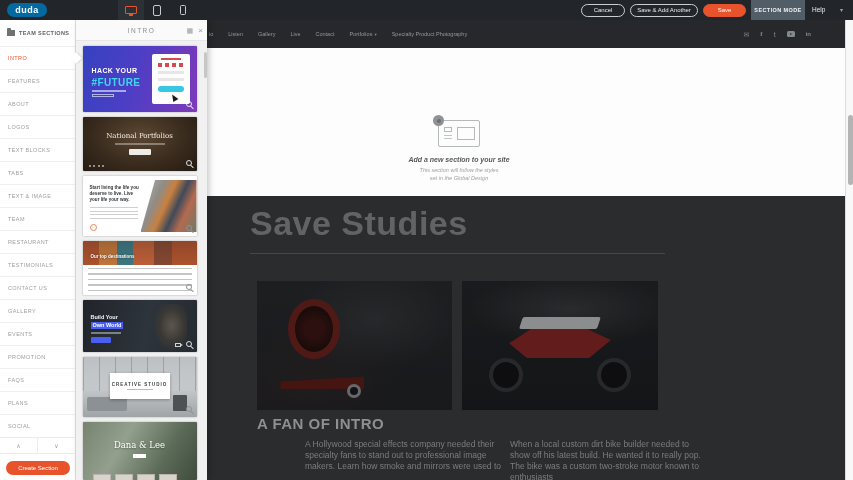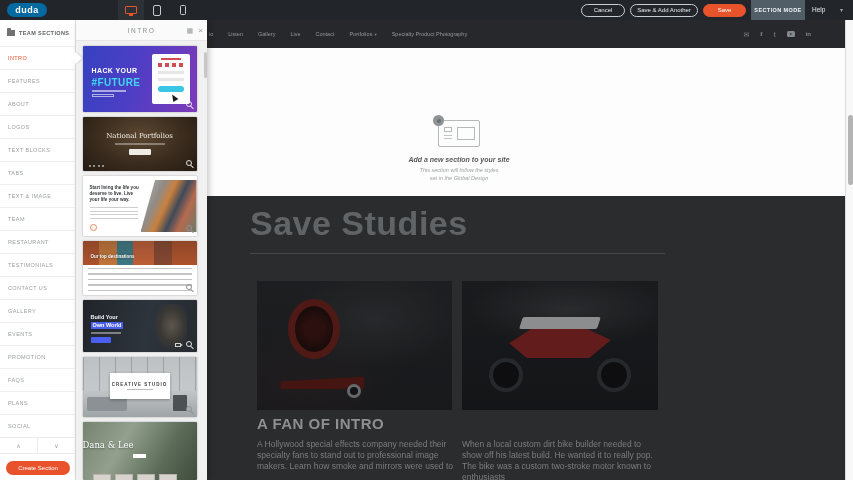--- a/index.html
+++ b/index.html
@@ -134,21 +134,21 @@
                         linear-gradient(rgba(160,166,170,.5),rgba(205,210,212,.2)); }
   .t6 .sofa { position:absolute; left:4px; bottom:6px; width:40px; height:14px; background:#8b9194; border-radius:2px; }
   .t6 .chair { position:absolute; right:10px; bottom:6px; width:14px; height:16px; background:#4c5154; border-radius:1px; }
   .t6 .card { position:absolute; left:27px; top:16px; width:60px; height:26px; background:#fff;
               box-shadow:0 1px 3px rgba(0,0,0,.3); text-align:center; }
   .t6 .card .cap { margin-top:9px; font-size:4.5px; letter-spacing:1px; color:#3c3e40; font-weight:bold; }
   .t6 .card .sub { margin:2px auto 0 auto; width:26px; height:1.2px; background:#bbb; }
 
   
   .t7 { height:58px; background:linear-gradient(120deg,#75836f 0%,#93a08e 35%,#5c6a58 70%,#3f4c3e 100%); }
-  .t7 .title { position:absolute; left:0; right:0; top:18px; text-align:left; color:#fff;
+  .t7 .title { position:absolute; left:0; right:0; top:18px; text-align:center; color:#fff;
                font-family:"DejaVu Serif", serif; font-size:8.5px; text-shadow:0 1px 2px rgba(0,0,0,.4); }
   .t7 .btn { position:absolute; left:50px; top:32px; width:13px; height:4px; background:#fff; }
   .t7 .strip { position:absolute; left:10px; bottom:-4px; display:flex; gap:4px; }
   .t7 .strip i { width:18px; height:10px; background:#d8d4cd; border:1px solid #b9b5ae; }
 
   
   .canvas { position:absolute; left:76px; top:20px; right:8px; bottom:0; background:#fdfdfd; z-index:5; overflow:hidden; }
   .site-nav { position:absolute; left:0; right:0; top:0; height:28px; background:#26282b; }
   .nav-items { position:absolute; left:133px; top:0; height:28px; display:flex; align-items:center; gap:15px;
                font-size:5.5px; color:#94979a; white-space:nowrap; }
@@ -196,21 +196,21 @@
   .bk-wheel { position:absolute; bottom:14%; width:34px; height:34px; border-radius:50%;
               background:#101114; border:4px solid #33363a; }
   .bk-w1 { left:14%; } .bk-w2 { right:14%; }
   .bk-body { position:absolute; left:24%; top:34%; width:52%; height:26%; background:#872521;
              clip-path:polygon(0 55%, 28% 0, 75% 10%, 100% 45%, 78% 100%, 18% 100%); }
   .bk-seat { position:absolute; left:30%; top:28%; width:40%; height:9%; background:#c3c6c8;
              transform:skewX(-18deg); border-radius:2px; }
   .bk-dim { position:absolute; inset:0; background:rgba(10,10,12,.30); }
   .cs-title { position:absolute; top:219px; font-size:15px; font-weight:bold; color:#8d9092; letter-spacing:.5px; }
   .cs-title.one { left:181px; } .cs-title.two { left:386px; }
-  .cs-body { position:absolute; top:243px; width:197px; font-size:8.5px; line-height:11px; color:#7a7d7f; }
+  .cs-body { position:absolute; top:243px; width:197px; font-size:8.5px; line-height:11px; color:#7a7d7f;margin-left:48px; }
   .cs-body.one { left:181px; } .cs-body.two { left:386px; }
 
   
   .scrollbar { position:absolute; right:0; top:20px; bottom:0; width:8px; background:#f8f8f8;
                border-left:1px solid #dcdcdc; z-index:30; }
   .scroll-thumb { position:absolute; left:1.5px; top:95px; width:5px; height:70px; background:#b4b4b4; border-radius:3px; }
 </style>
 </head>
 <body>
 

